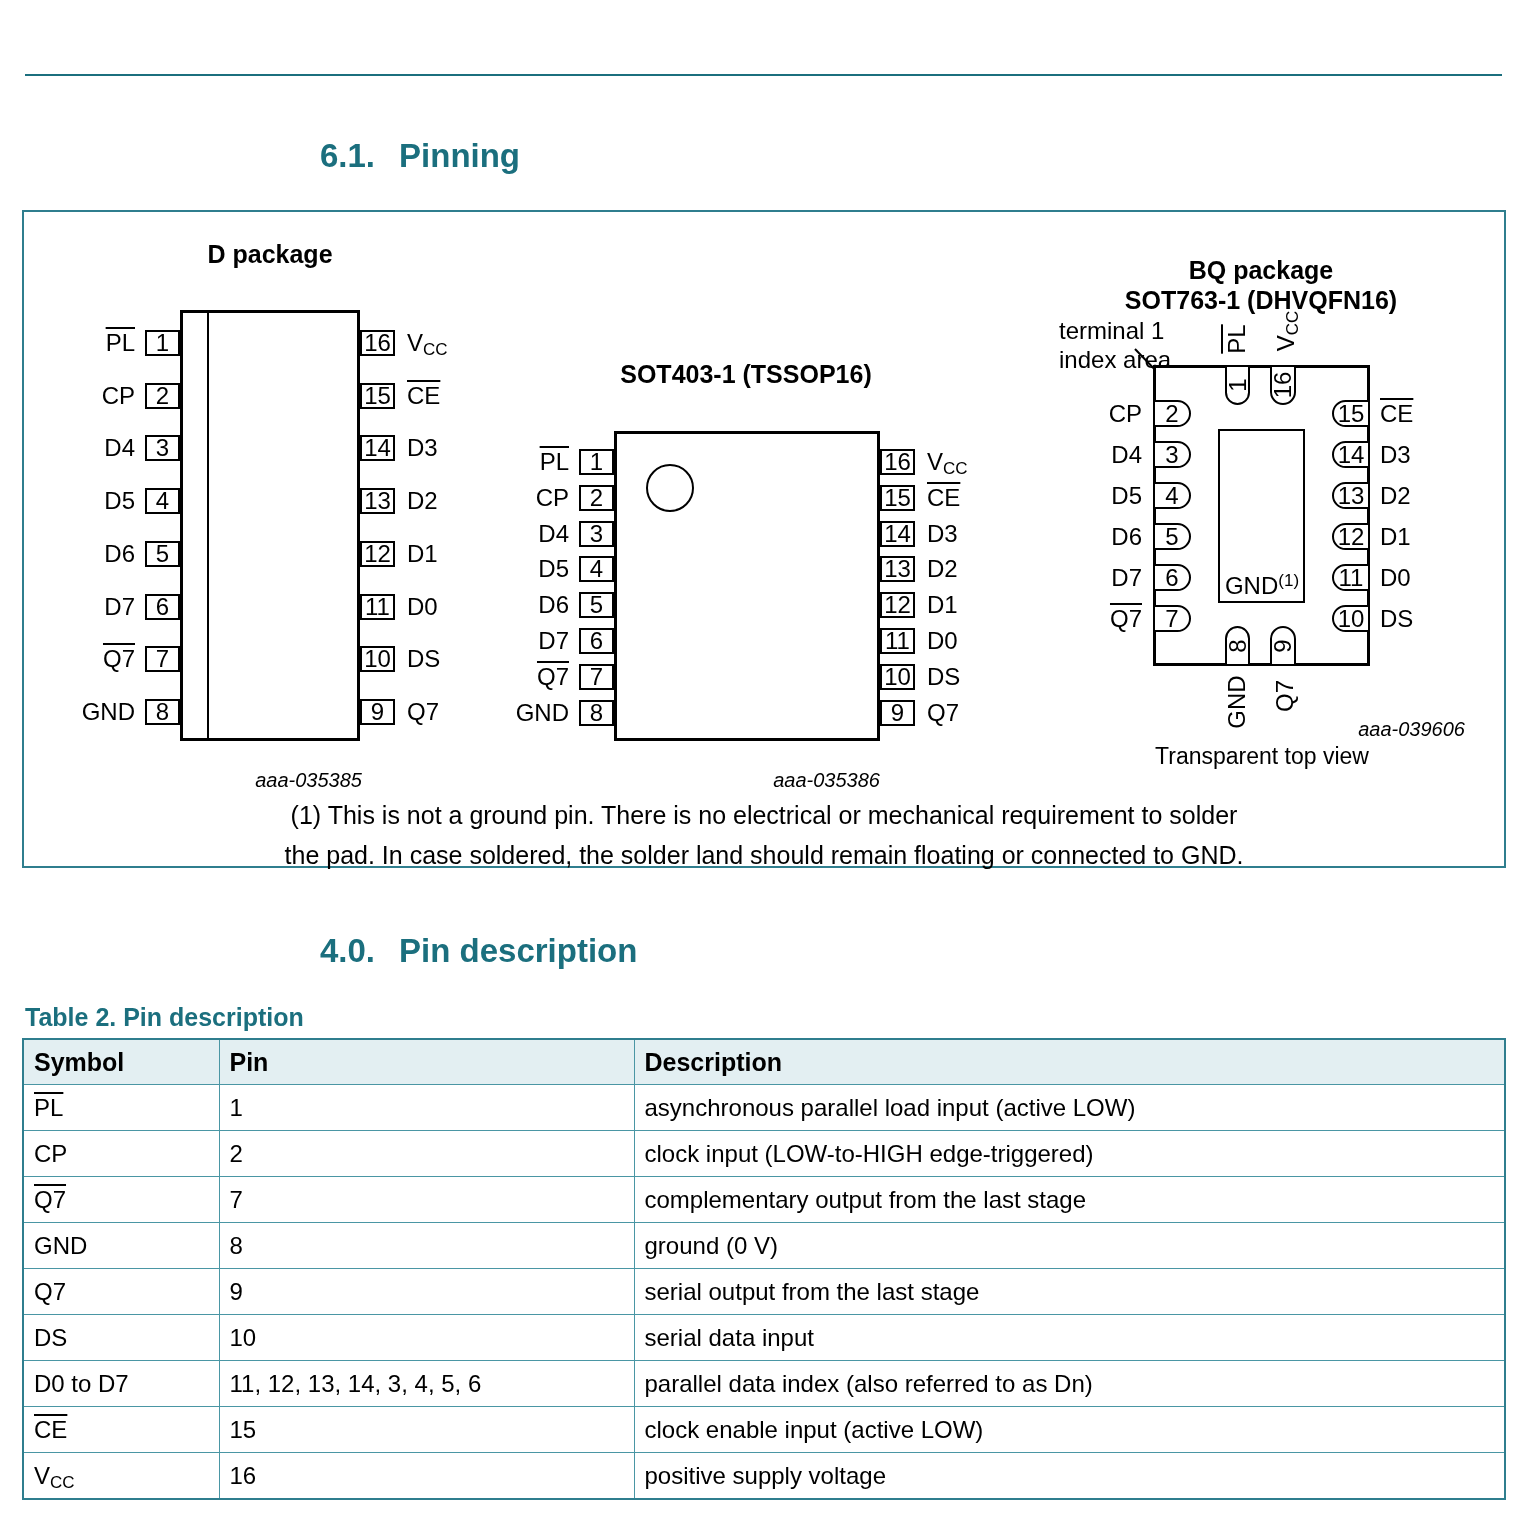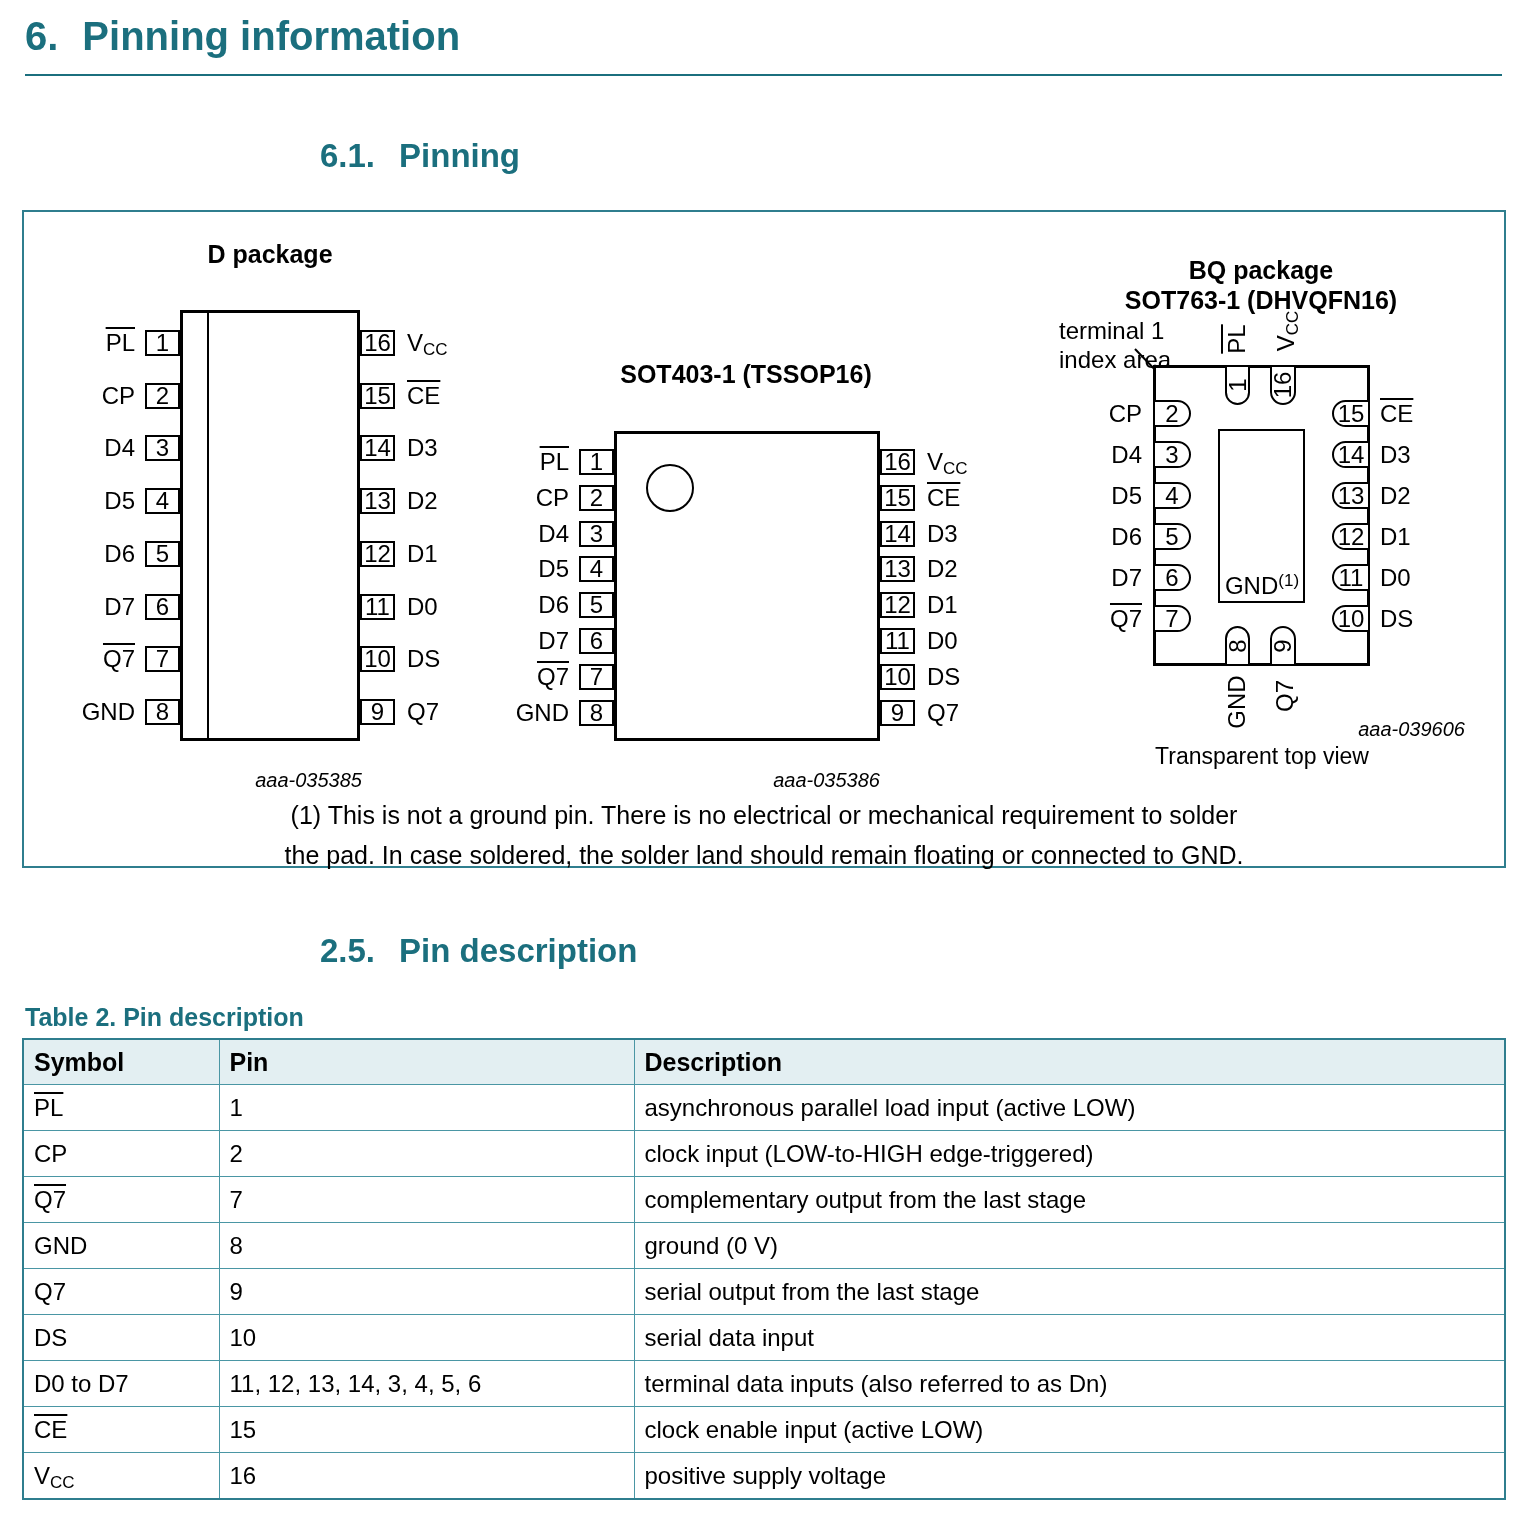--- a/index.html
+++ b/index.html
@@ -51,21 +51,20 @@
   .pin-table th{background:var(--th-bg,#e3eff2);font-size:25px;font-weight:bold;text-align:left;
       padding:6px 10px;height:32px;border:1.5px solid var(--tbl-line,#4a96a4);color:#000;}
   .pin-table td{font-size:24px;padding:6px 10px;height:33px;vertical-align:middle;background:#fff;
       border:1.5px solid var(--tbl-line,#4a96a4);}
 </style>
 </head>
 <body>
 
 <div class="page">
 
-  <h1 class="h1"><span class="num">6.</span><span>Pinning information</span></h1>
   <div class="title-rule"></div>
 
   <h2 class="hsub" id="h61"><span class="num">6.1.</span><span>Pinning</span></h2>
 
   <div class="figure-box" id="figure-box">
     <div class="pkg-group" id="pkg-d">
         <div class="pkg-title" style="left: 26px; top: 27px; width: 440px;">
           <div>D package</div>
         </div>
         <div class="chip-body" style="left: 156px; top: 98px; width: 180px; height: 431px;">
@@ -289,21 +288,21 @@
         <div class="pin-label" style="left: 1356px; top: 393px; width: 120px;"><span><span>DS</span></span></div>
         <div class="fig-id ralign" style="left: 1221px; top: 490px; width: 220px;">aaa-039606</div>
         <div class="pkg-caption" style="left: 1088px; top: 531px; width: 300px;">Transparent top view</div>
       </div>
     <div class="footnote">
       <div>(1) This is not a ground pin. There is no electrical or mechanical requirement to solder</div>
       <div>the pad. In case soldered, the solder land should remain floating or connected to GND.</div>
     </div>
   </div>
 
-  <h2 class="hsub" id="h62"><span class="num">2.5.</span><span>Pin description</span></h2>
+  <h2 class="hsub" id="h62"><span class="num">4.0.</span><span>Pin description</span></h2>
 
   <div class="table-caption">Table 2. Pin description</div>
 
   <table class="pin-table">
     <colgroup>
         <col style="width:196px">
         <col style="width:415px">
         <col>
       </colgroup>
     <thead>
@@ -340,21 +339,21 @@
           <td><span>serial output from the last stage</span></td>
         </tr>
         <tr>
           <td><span><span>DS</span></span></td>
           <td><span>10</span></td>
           <td><span>serial data input</span></td>
         </tr>
         <tr>
           <td><span><span>D0 to D7</span></span></td>
           <td><span>11, 12, 13, 14, 3, 4, 5, 6</span></td>
-          <td><span>terminal data inputs (also referred to as Dn)</span></td>
+          <td><span>parallel data index (also referred to as Dn)</span></td>
         </tr>
         <tr>
           <td><span><span class="bar">CE</span></span></td>
           <td><span>15</span></td>
           <td><span>clock enable input (active LOW)</span></td>
         </tr>
         <tr>
           <td><span><span>V</span><span class="subsc">CC</span></span></td>
           <td><span>16</span></td>
           <td><span>positive supply voltage</span></td>

